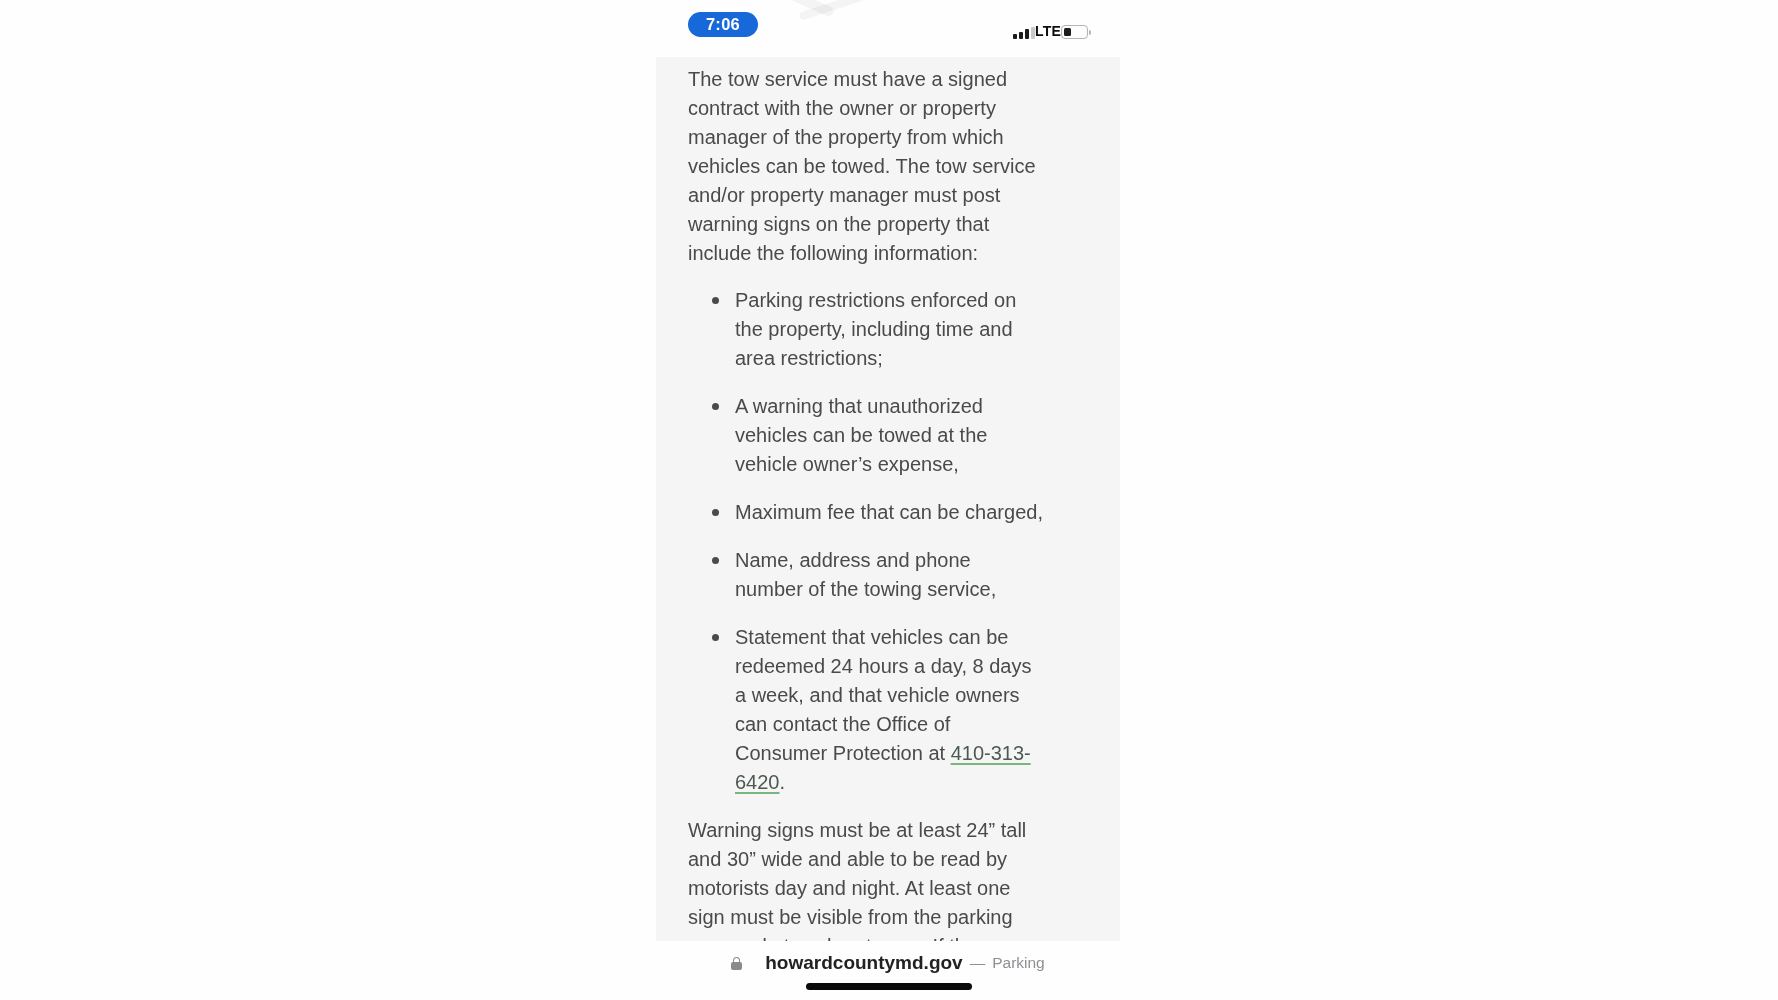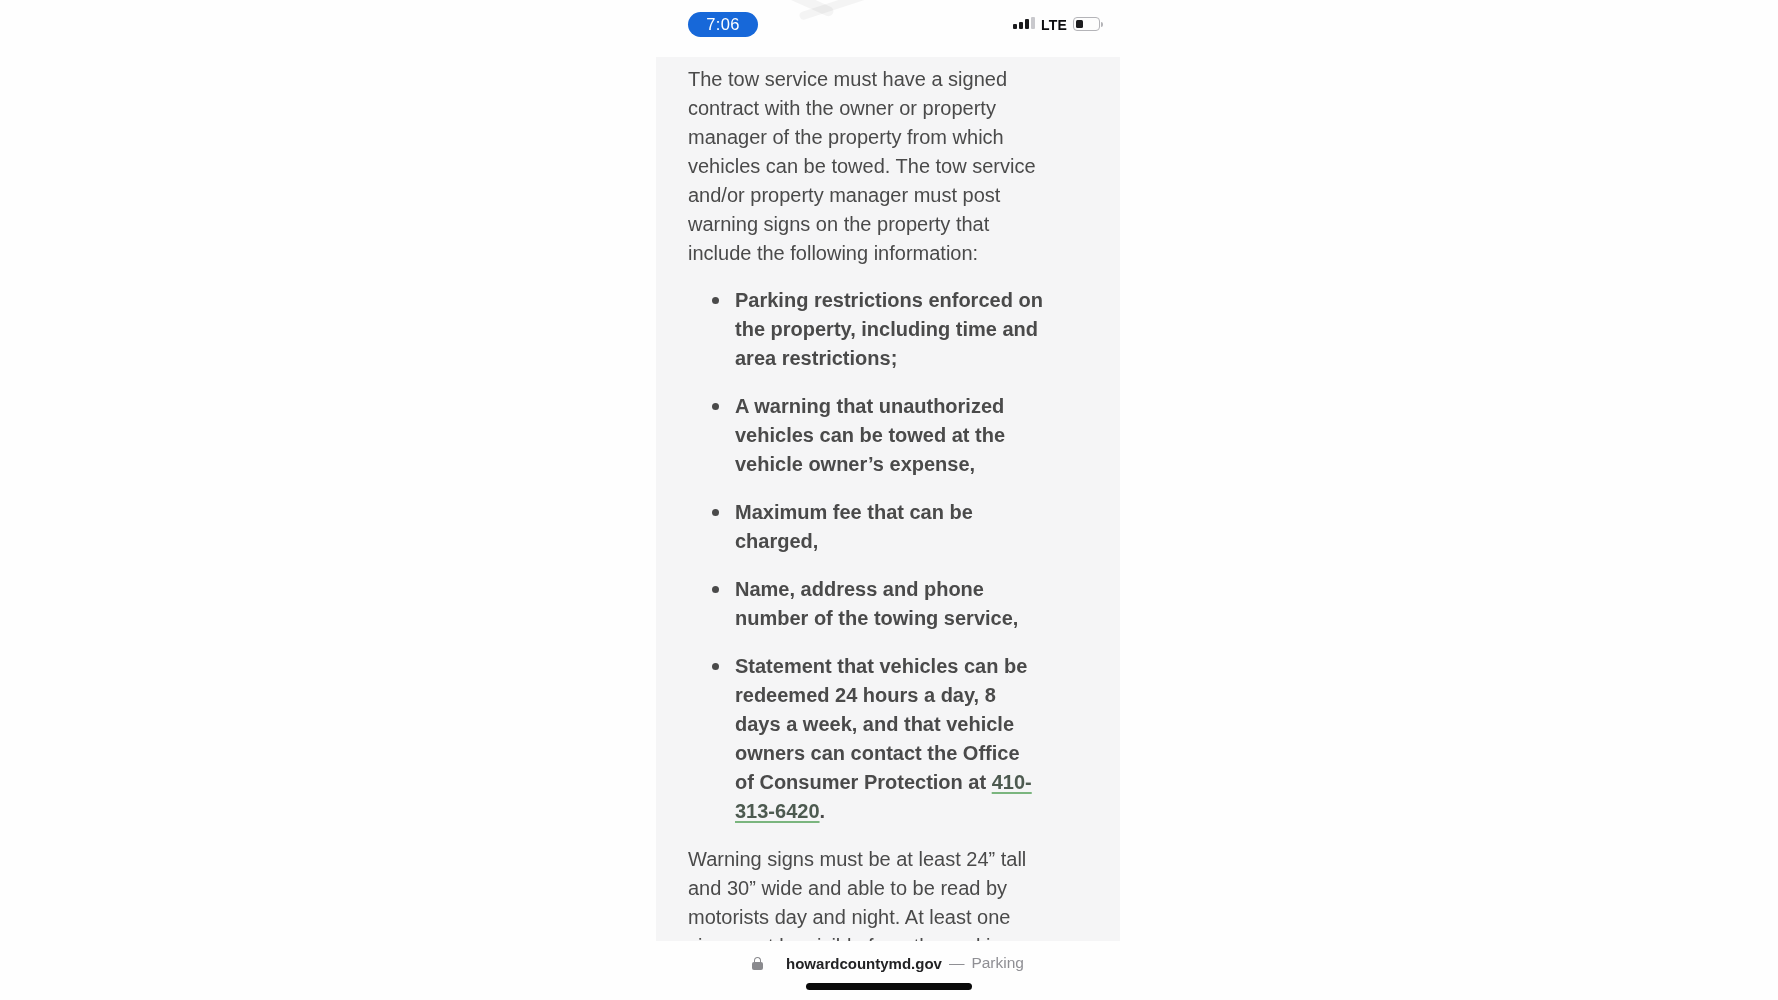--- a/index.html
+++ b/index.html
@@ -3,65 +3,65 @@
 <meta charset="utf-8">
 <style>
   * { margin:0; padding:0; box-sizing:border-box; }
   html,body { width:1778px; height:1000px; background:#ffffff; overflow:hidden;
               font-family:"Liberation Sans", sans-serif; }
   .canvas { position:absolute; inset:0; width:1778px; height:1000px; background:#fefefe; }
 
   
   .time-pill { position:absolute; left:688px; top:12px; width:70px; height:25px;
                background:#1768d9; border-radius:13px; display:flex; align-items:center;
-               justify-content:center; color:#ffffff; font-size:16.5px; font-weight:400;
+               justify-content:center; color:#ffffff; font-size:16.5px; font-weight:700;
                letter-spacing:0.3px; }
   .artifact { position:absolute; left:758px; top:0; width:115px; height:22px; overflow:hidden; }
   .artifact .s1, .artifact .s2 { position:absolute; background:rgba(130,130,130,0.08); }
   .artifact .s1 { left:8px; top:-6px; width:70px; height:10px; transform:rotate(24deg); border-radius:6px; }
   .artifact .s2 { left:40px; top:2px; width:70px; height:8px; transform:rotate(-18deg); border-radius:6px; }
 
   .status-right { position:absolute; left:1013px; top:17px; height:22px;
-                  display:flex; align-items:flex-start; gap:6px; }
+                  display:flex; align-items:flex-end; }
   .sig { display:flex; align-items:flex-end; gap:2px; height:12px; }
   .sig i { display:block; width:4px; border-radius:1px; background:#1b1b1d; }
   .sig i:nth-child(1){height:5px;} .sig i:nth-child(2){height:7px;}
   .sig i:nth-child(3){height:10px;} .sig i:nth-child(4){height:12px; background:#c9c9cd;}
   .lte { font-size:14px; font-weight:700; color:#0d0d0f; letter-spacing:0.2px; }
   .batt-wrap { display:flex; align-items:center; }
   .batt { width:27px; height:14px; border:1.5px solid #b4b4b8; border-radius:4px;
           position:relative; background:#fdfdfd; }
   .batt-fill { position:absolute; left:2px; top:2px; bottom:2px; width:7px;
                background:#1c1c1e; border-radius:1.5px; }
   .batt-nub { width:2px; height:5px; background:#b4b4b8; border-radius:0 2px 2px 0; margin-left:1px; }
 
   
   .content-col { position:absolute; left:656px; top:57px; width:464px; height:884px;
                  background:#f5f5f6; overflow:hidden; padding:8px 77px 0 32px;
                  color:#4a4a4a; font-size:20px; line-height:29px; }
   .content-col p { margin:0; }
   .content-col p.lead { margin-bottom:7px; }
-  .content-col ul { list-style:none; margin:18px 0 4px 0; padding:0 0 0 47px;font-weight:bold; }
+  .content-col ul { list-style:none; margin:18px 0 4px 0; padding:0 0 0 47px; }
   .content-col li { position:relative; margin-bottom:19px; }
   .content-col li::before { content:""; position:absolute; left:-23px; top:11px;
                             width:7px; height:7px; border-radius:50%; background:#4a4a4a; }
   .phone-link { color:#4d5a50; text-decoration:underline; text-decoration-color:#7ab57e;
                 text-decoration-thickness:1.5px; text-underline-offset:3px; cursor:pointer; }
 
   
   .url-bar { position:absolute; left:656px; top:951px; width:464px; height:24px;
              display:flex; align-items:center; justify-content:center; gap:7px;
              background:transparent; cursor:pointer; }
   .lock { position:relative; width:11px; height:13px; }
   .lock .shackle { position:absolute; left:2px; top:0; width:7px; height:7px;
                    border:1.5px solid #8a8a8e; border-bottom:none;
                    border-radius:4px 4px 0 0; }
   .lock .body { position:absolute; left:0; bottom:0; width:11px; height:8px;
                 background:#8a8a8e; border-radius:2px; }
-  .url-domain { font-size:15px; font-weight:700; color:#222224;margin-left:16px; }
+  .url-domain { font-size:19px; font-weight:700; color:#222224;margin-left:16px; }
   .url-sep, .url-private { font-size:15.5px; color:#8f8f94; font-weight:400; }
 
   .home-indicator { position:absolute; left:806px; top:983px; width:166px; height:7px;
                     background:#0a0a0a; border-radius:4px; cursor:grab; }
 </style>
 </head>
 <body>
 
 <div class="canvas">
 

